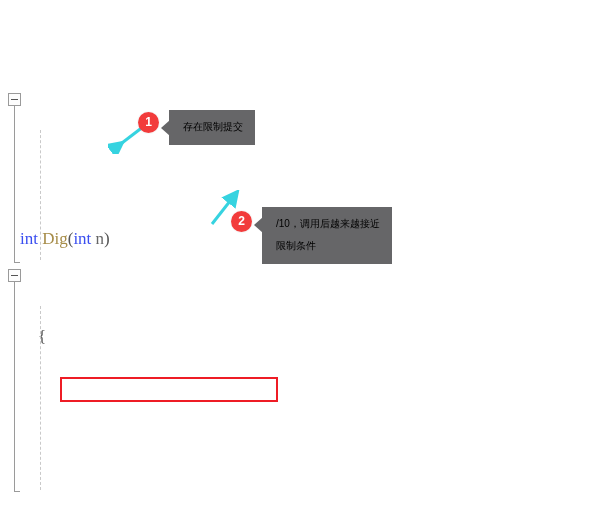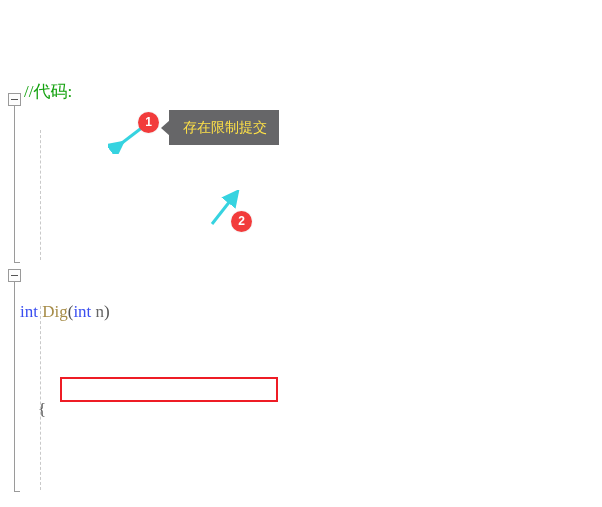--- a/index.html
+++ b/index.html
@@ -106,23 +106,23 @@
     font-size: 12px;
     font-weight: bold;
     line-height: 21px;
     text-align: center;
     z-index: 12;
     box-shadow: 0 0 0 1px rgba(0,0,0,0.03);
   }
   .bubble {
     position: absolute;
     background: #666668;
-    color: #fde047;
+    color: #000000;
     font-family: "Liberation Sans", "DejaVu Sans", sans-serif;
-    font-size: 14px;
+    font-size: 10px;
     line-height: 22px;
     padding: 6px 12px 7px 14px;
     z-index: 11;
     white-space: pre-line;
   }
   .bubble::before {
     content: "";
     position: absolute;
     left: -8px;
     top: 10px;
@@ -146,21 +146,20 @@
   <div class="fold-foot" style="left:14px; top:262px;"></div>
   <div class="indent-guide" style="left:40px; top:130px; height:130px;"></div>
 
   <div class="fold-box" style="left:8px; top:269px;"></div>
   <div class="fold-rail" style="left:14px; top:282px; height:209px;"></div>
   <div class="fold-foot" style="left:14px; top:491px;"></div>
   <div class="indent-guide" style="left:40px; top:306px; height:184px;"></div>
 
   <div class="code">
 
-    <div class="line" style="padding-left:24px;"><span class="t-cmt">//代码:</span></div>
 
 
     <div class="line blank">&nbsp;</div>
 
     <div class="line" style="padding-left:20px;"><span class="t-type">int</span><span class="t-plain"> </span><span class="t-fn">Dig</span><span class="t-punct">(</span><span class="t-type">int</span><span class="t-plain"> n</span><span class="t-punct">)</span></div>
 
     <div class="line" style="padding-left:38px;"><span class="t-punct">{</span></div>
 
     
 
@@ -211,14 +210,16 @@
     <defs>
       <marker id="ah2" markerWidth="6" markerHeight="6" refX="3" refY="3" orient="auto">
         <path d="M0,0 L6,3 L0,6 z" fill="#36d3e0"></path>
       </marker>
     </defs>
     <line x1="4" y1="34" x2="26" y2="6" stroke="#36d3e0" stroke-width="3" marker-end="url(#ah2)"></line>
   </svg>
 
   <div class="badge" style="left:231px; top:211px;">2</div>
 
+  <div class="bubble" style="left:262px; top:207px;">/10，调用后越来越接近
+限制条件</div>
 
 </div>
 
 </body></html>

